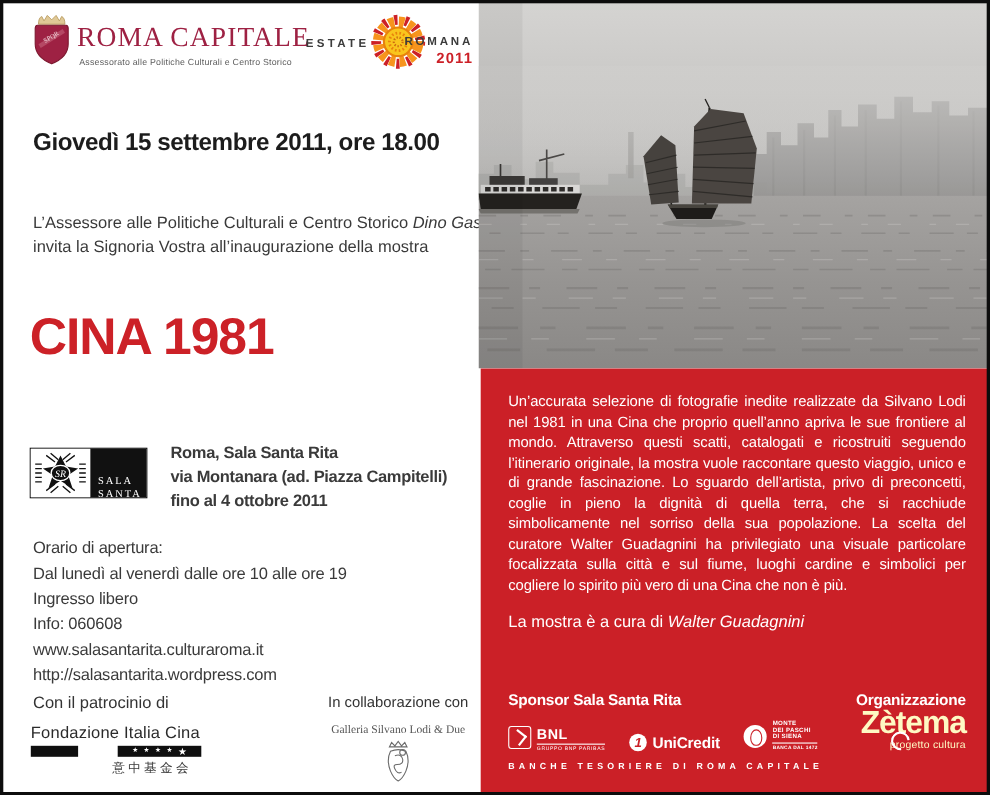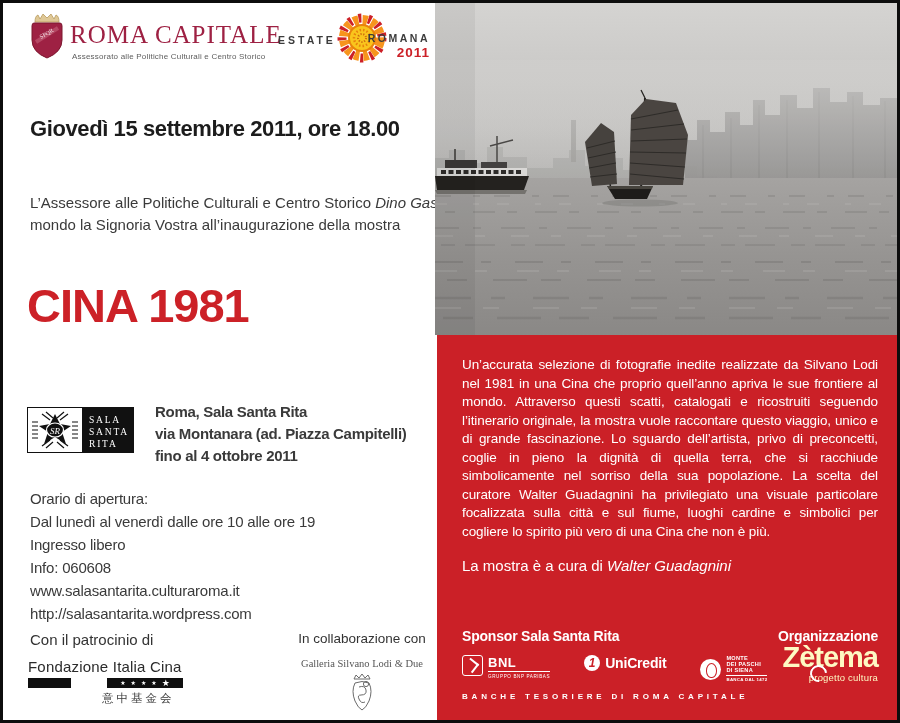--- a/index.html
+++ b/index.html
@@ -29,21 +29,21 @@
   .title-cina{position:absolute;left:27px;top:278px;font-size:47px;font-weight:bold;color:#cc2127;
     letter-spacing:-1px;white-space:nowrap;}
   .title-sub{position:absolute;left:29px;top:324px;font-size:28px;letter-spacing:-.5px;white-space:nowrap;}
   .title-sub .plain{color:#3e3e3e;font-weight:400;}
   .title-sub .name{color:#cc2127;font-weight:bold;}
 
   .sala-logo{position:absolute;left:27px;top:407px;width:107px;height:46px;display:flex;
     border:1px solid #111;box-sizing:border-box;}
   .sala-orn{width:54px;background:#fff;position:relative;}
   .sala-text{width:53px;background:#111;color:#fff;font-family:"Liberation Serif",serif;
-    font-size:9.5px;letter-spacing:1.8px;line-height:12px;padding:6px 0 0 7px;box-sizing:border-box;}
+    font-size:9.5px;letter-spacing:1.8px;line-height:12px;padding:24px 0 0 7px;box-sizing:border-box;}
 
   .venue{position:absolute;left:155px;top:401px;font-size:15px;font-weight:bold;color:#3a3a3a;
     line-height:22px;letter-spacing:-.3px;white-space:nowrap;}
 
   .hours{position:absolute;left:30px;top:487px;font-size:15px;color:#3a3a3a;line-height:23px;
     letter-spacing:-.2px;white-space:nowrap;}
 
   .patro-label{position:absolute;left:30px;top:631px;font-size:15px;color:#333;}
   .fic{position:absolute;left:28px;top:658px;width:175px;}
   .fic-name{font-size:15px;color:#2b2b2b;letter-spacing:.2px;white-space:nowrap;}
@@ -63,21 +63,21 @@
   
   .photo{position:absolute;left:435px;top:0;width:465px;height:335px;}
   .red-panel{position:absolute;left:437px;top:335px;width:465px;height:388px;background:#cb2027;}
   .rp-par{position:absolute;left:25px;right:24px;top:21px;color:#fff;font-size:13.5px;
     line-height:18.5px;text-align:justify;letter-spacing:-.1px;}
   .rp-cur{position:absolute;left:25px;top:222px;color:#fff;font-size:15px;white-space:nowrap;}
   .rp-cur i{font-style:italic;}
   .rp-sponsor-label{position:absolute;left:25px;top:293px;color:#fff;font-size:14px;font-weight:bold;letter-spacing:-.2px;}
   .rp-org-label{position:absolute;right:24px;top:293px;color:#fff;font-size:14px;font-weight:bold;letter-spacing:-.2px;}
 
-  .sponsor-row{position:absolute;left:25px;top:320px;display:flex;align-items:flex-start;gap:34px;color:#fff;}
+  .sponsor-row{position:absolute;left:25px;top:320px;display:flex;align-items:flex-end;gap:22px;color:#fff;}
   .bnl{display:flex;align-items:flex-start;gap:5px;}
   .bnl-sq{width:19px;height:19px;border:1.6px solid #fff;border-radius:3px;position:relative;}
   .bnl-sq:after{content:"";position:absolute;left:3px;top:4px;width:9px;height:9px;
     border-top:2px solid #fff;border-right:2px solid #fff;transform:rotate(38deg);}
   .bnl-tx{display:flex;flex-direction:column;}
   .bnl-name{font-size:13px;font-weight:bold;letter-spacing:.5px;border-bottom:1.6px solid #fff;padding-bottom:1px;padding-right:26px;}
   .bnl-sub{font-size:4.6px;letter-spacing:.6px;margin-top:1.5px;}
   .uc{display:flex;align-items:center;gap:5px;}
   .uc-ball{width:16px;height:16px;background:#fff;border-radius:50%;color:#cb2027;
     font-weight:bold;font-size:12px;text-align:center;line-height:16px;font-style:italic;}
@@ -127,21 +127,21 @@
     <span class="estate-right">
       <div class="romana">ROMANA</div>
       <div class="year">2011</div>
     </span>
   </div>
 
   <div class="date-line">Giovedì 15 settembre 2011, ore 18.00</div>
 
   <div class="invite">
     <span>L’Assessore alle Politiche Culturali e Centro Storico </span><i>Dino Gasperini</i><br>
-    <span>mondo la Signoria Vostra all’inaugurazione della mostra</span>
+    <span>invita la Signoria Vostra all’inaugurazione della mostra</span>
   </div>
 
   <div class="title-cina">CINA 1981</div>
 
   <div class="sala-logo">
     <div class="sala-orn">
       <svg width="54" height="44" viewBox="0 0 54 44">
         <g stroke="#111" fill="none" stroke-width="1.2">
           <path d="M4 14 L10 14 M4 18 L10 18 M4 22 L10 22 M4 26 L10 26 M4 30 L10 30"></path>
           <path d="M44 14 L50 14 M44 18 L50 18 M44 22 L50 22 M44 26 L50 26 M44 30 L50 30"></path>

